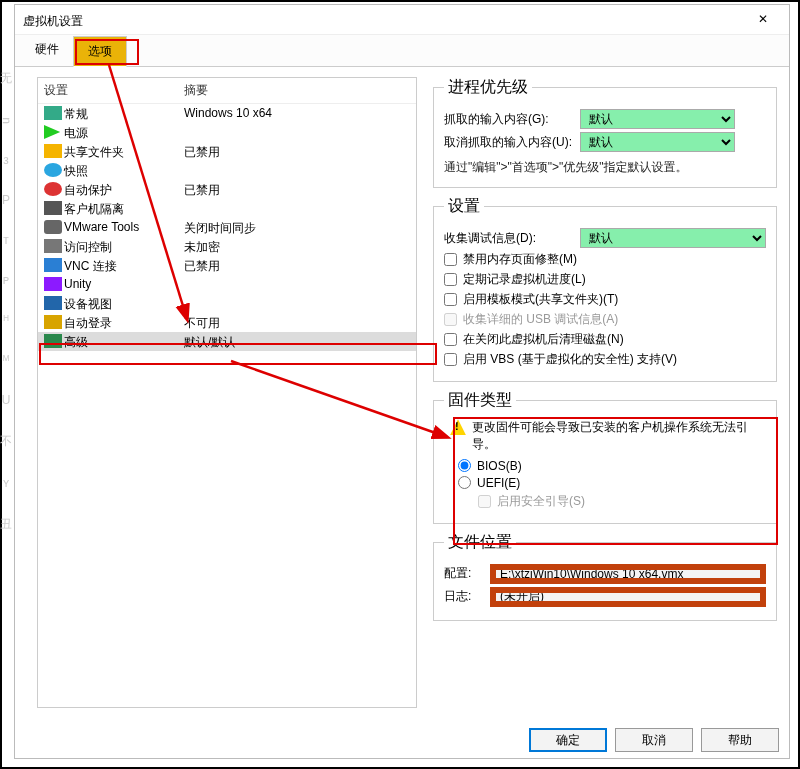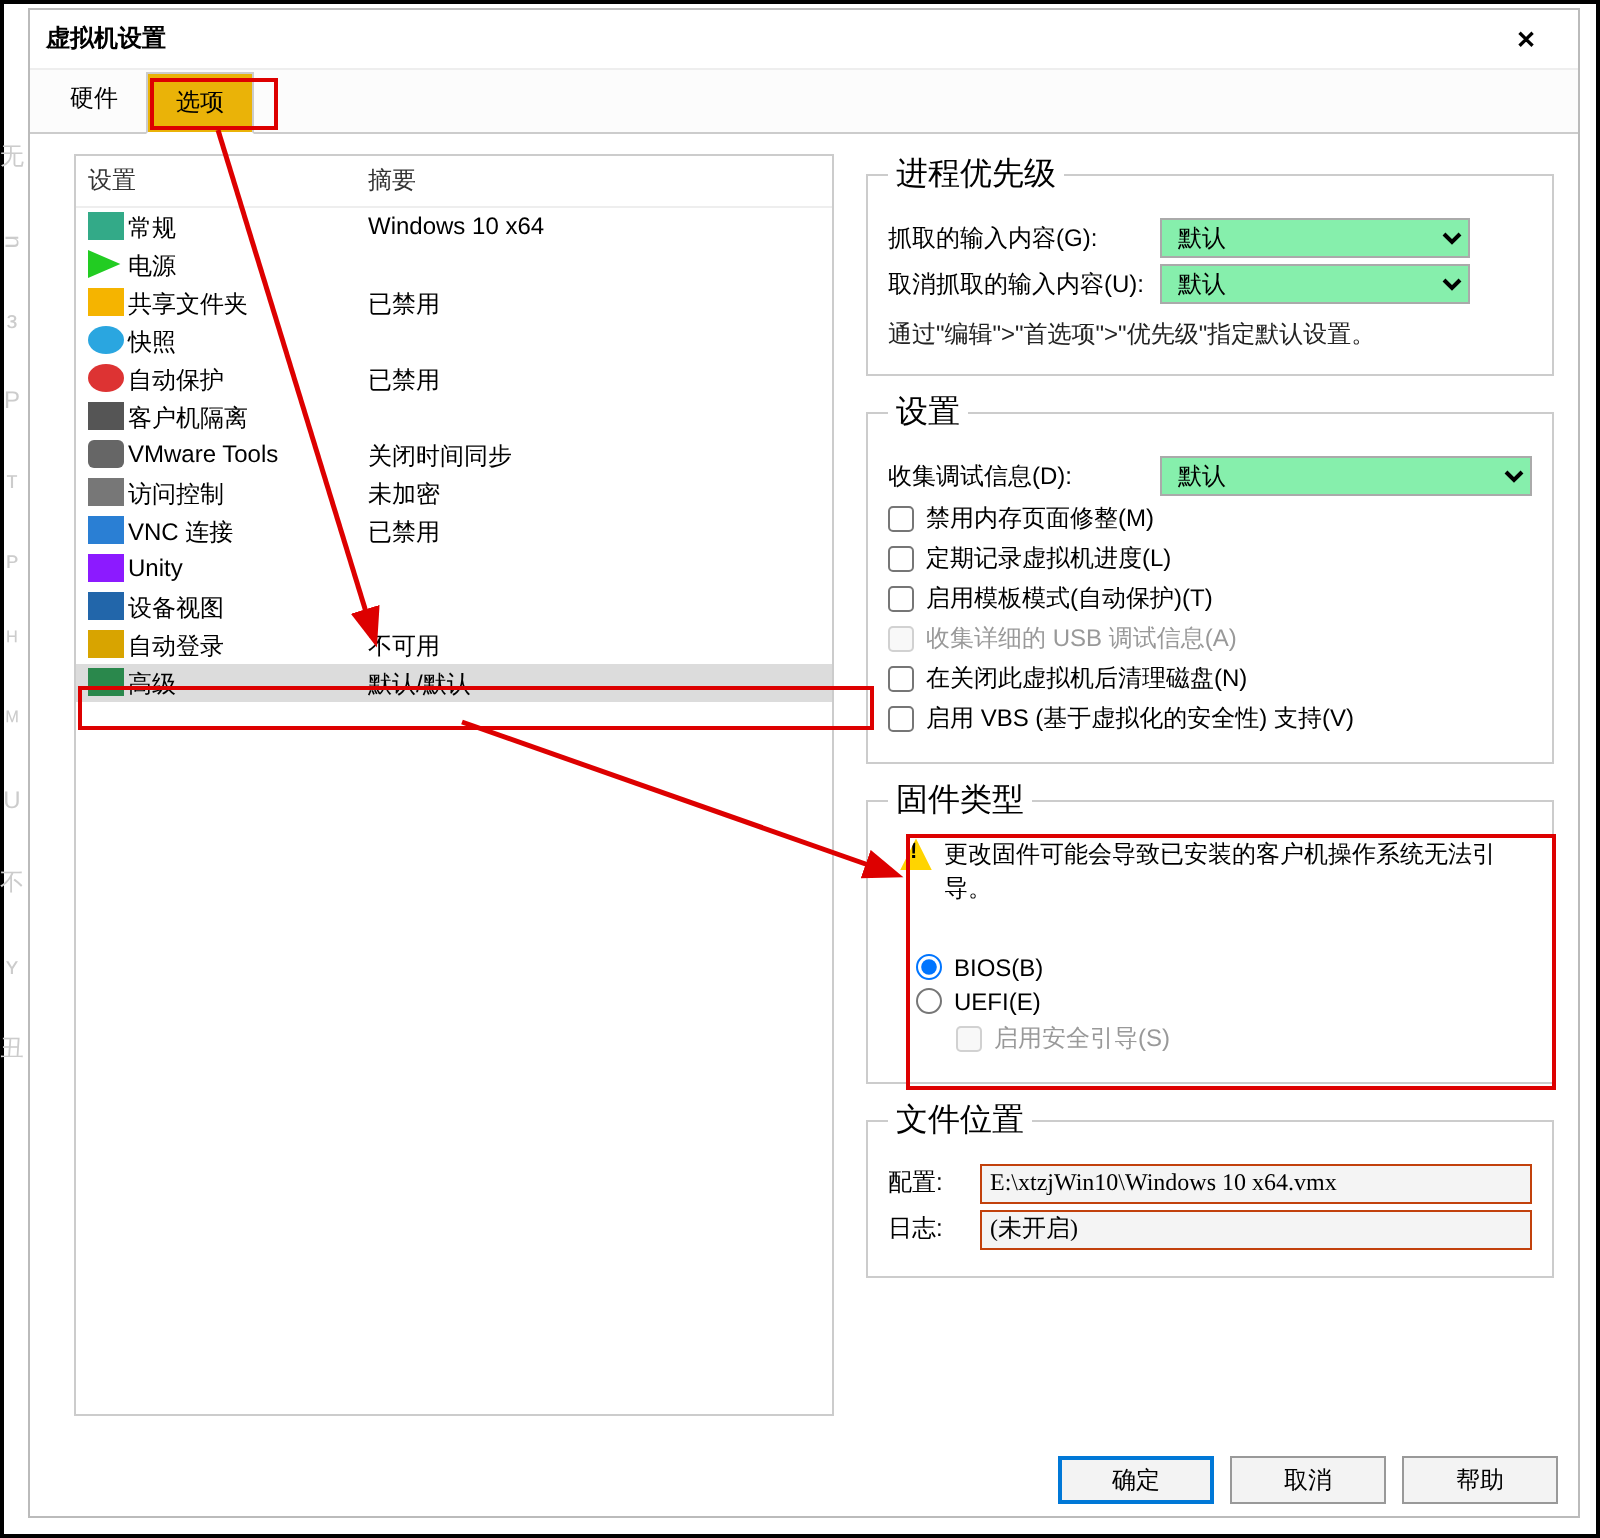--- a/index.html
+++ b/index.html
@@ -1,19 +1,19 @@
 <!DOCTYPE html>
 <html><head>
 <meta charset="utf-8">
 <style>
 * { box-sizing: border-box; margin: 0; padding: 0; font-family: "Microsoft YaHei", "Segoe UI", sans-serif; font-size: 12px; }
 body { background: #fff; width: 800px; height: 769px; position: relative; overflow: hidden; }
 .border2 { border: 2px solid #000; position: absolute; top: 0; left: 0; right: 0; bottom: 0; }
 .window { position: absolute; top: 4px; left: 14px; width: 776px; height: 755px; background: #fff; border: 1px solid #bbb; }
-.titlebar { display: flex; align-items: center; justify-content: space-between; padding: 4px 8px; border-bottom: 1px solid #eee; height: 30px; font-weight: bold; }
+.titlebar { display: flex; align-items: flex-end; justify-content: space-between; padding: 4px 8px; border-bottom: 1px solid #eee; height: 30px; }
 .title { font-size: 12px; }
 .close { width: 36px; height: 22px; display: flex; align-items: center; justify-content: center; font-size: 14px; cursor: pointer; }
 .tabrow { display: flex; border-bottom: 1px solid #ccc; background: #fcfcfc; padding-left: 6px; }
 .tab { padding: 6px 14px; position: relative; cursor: pointer; }
 .tab.active { background: #eab308; border: 1px solid #ccc; border-bottom: 1px solid #fff; top: 1px; }
 .hlbox { border: 2px solid #d00; position: absolute; }
 .hl-tabs { left: 60px; top: 34px; width: 64px; height: 26px; }
 .hl-row { left: 24px; top: 338px; width: 398px; height: 22px; }
 .hl-fw { left: 438px; top: 412px; width: 325px; height: 128px; }
 
@@ -34,24 +34,24 @@
 fieldset { border: 1px solid #ccc; padding: 8px 10px 10px 10px; }
 legend { padding: 0 4px; font-size: 16px; }
 .frow { display: flex; align-items: center; margin: 3px 0; gap: 6px; }
 .frow label { width: 130px; }
 select { border: 1px solid #aaa; background: #86efac; padding: 1px 4px; height: 20px; min-width: 140px; width: 155px; }
 .note { color: #222; margin-top: 6px; line-height: 1.6; }
 .ck { display: flex; align-items: center; gap: 6px; margin: 3px 0; }
 .ck input { width: 13px; height: 13px; }
 .ck.disabled { color: #999; }
 .radio { display: flex; align-items: center; gap: 6px; margin: 3px 0; margin-left: 14px; }
-.warnrow { display: flex; gap: 6px; align-items: flex-start; margin-bottom: 24px; margin-left: 6px; }
+.warnrow { display: flex; gap: 6px; align-items: flex-start; margin-bottom: 6px; margin-left: 6px; }
 .warnicon { width: 16px; height: 16px; background: #ffd400; clip-path: polygon(50% 0, 100% 100%, 0 100%); position: relative; flex-shrink: 0; }
 .warnicon::after { content: "!"; position: absolute; left: 5px; top: 1px; font-size: 11px; font-weight: bold; color: #000; }
-.txt { border: 1px solid #c2410c; padding: 2px 4px; height: 20px; font-family: Liberation Serif, serif; }
+.txt { border: 6px solid #c2410c; padding: 2px 4px; height: 20px; }
 .txt.ro { background: #f4f4f4; }
 .filerow { display: flex; align-items: center; gap: 6px; margin: 3px 0; }
 .filerow label { width: 40px; }
 .filerow .txt { flex: 1; }
 
 .btnbar { position: absolute; bottom: 6px; right: 10px; display: flex; gap: 8px; }
 .btn { width: 78px; height: 24px; border: 1px solid #999; background: #f3f3f3; cursor: pointer; display: flex; align-items: center; justify-content: center; }
 .btn.primary { border: 1px solid #0078d7; box-shadow: 0 0 0 1px #0078d7 inset; }
 
 .leftstrip { position: absolute; left: 0; top: 62px; width: 12px; height: 660px; display: flex; flex-direction: column; gap: 26px; color: #ccc; font-size: 11px; align-items: center; padding-top: 8px; overflow: hidden; }
@@ -210,21 +210,21 @@
             <div class="ck">
               <input type="checkbox" style="">
     <span>禁用内存页面修整(M)</span>
             </div>
             <div class="ck">
               <input type="checkbox" style="">
     <span>定期记录虚拟机进度(L)</span>
             </div>
             <div class="ck">
               <input type="checkbox" style="">
-    <span>启用模板模式(自动保护)(T)</span>
+    <span>启用模板模式(共享文件夹)(T)</span>
             </div>
             <div class="ck disabled">
               <input type="checkbox" disabled="" style="">
     <span>收集详细的 USB 调试信息(A)</span>
             </div>
             <div class="ck">
               <input type="checkbox" style="">
     <span>在关闭此虚拟机后清理磁盘(N)</span>
             </div>
             <div class="ck">

